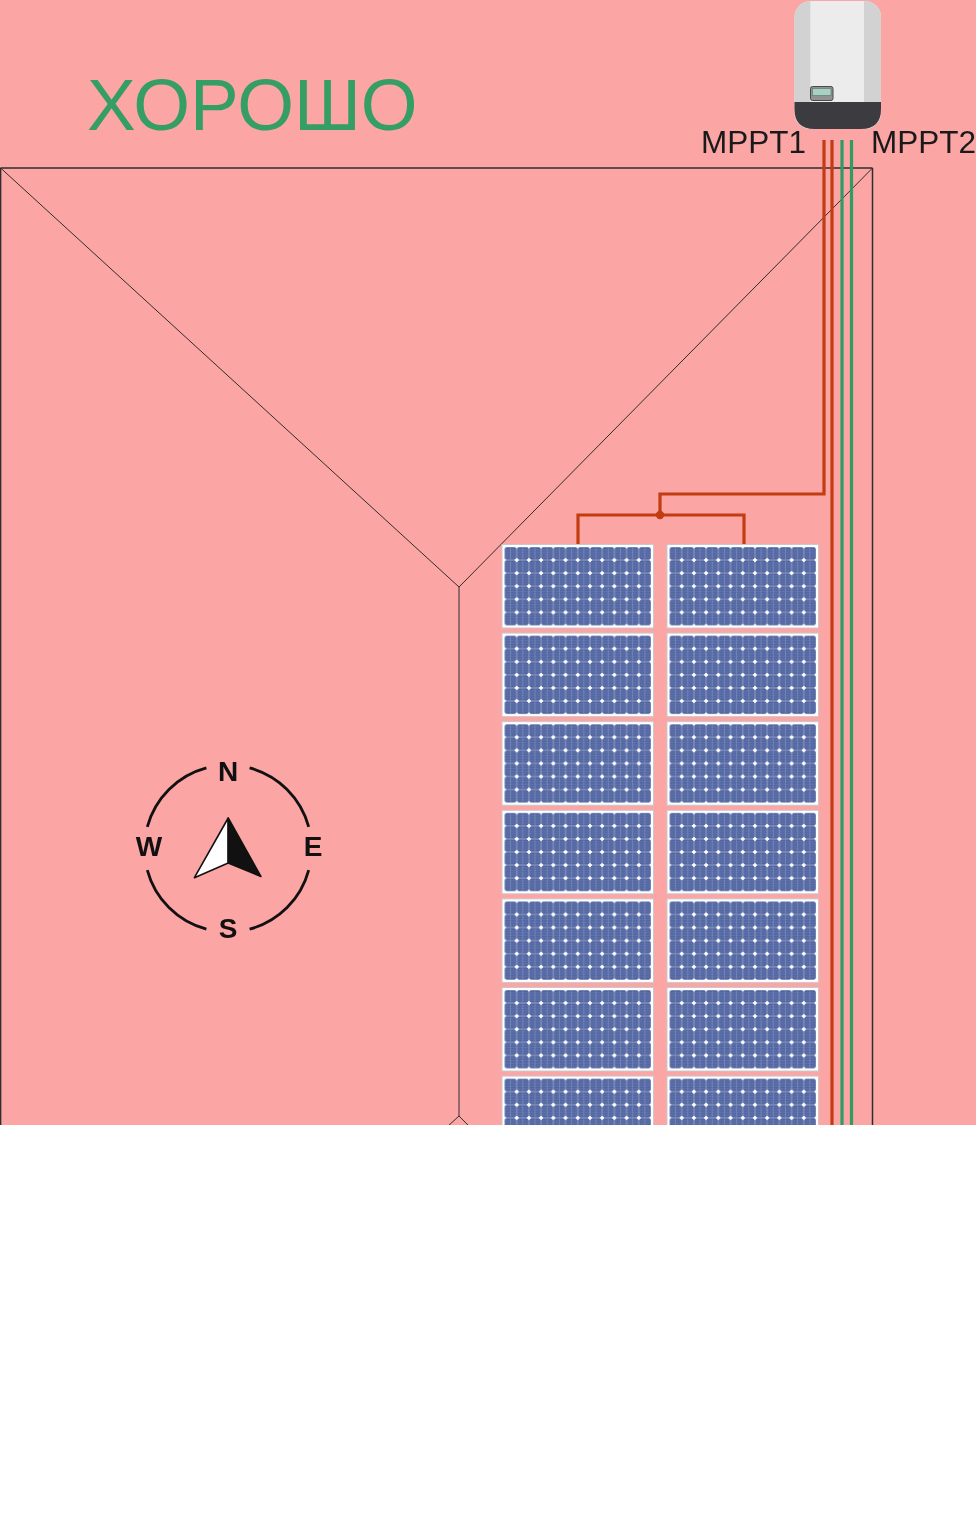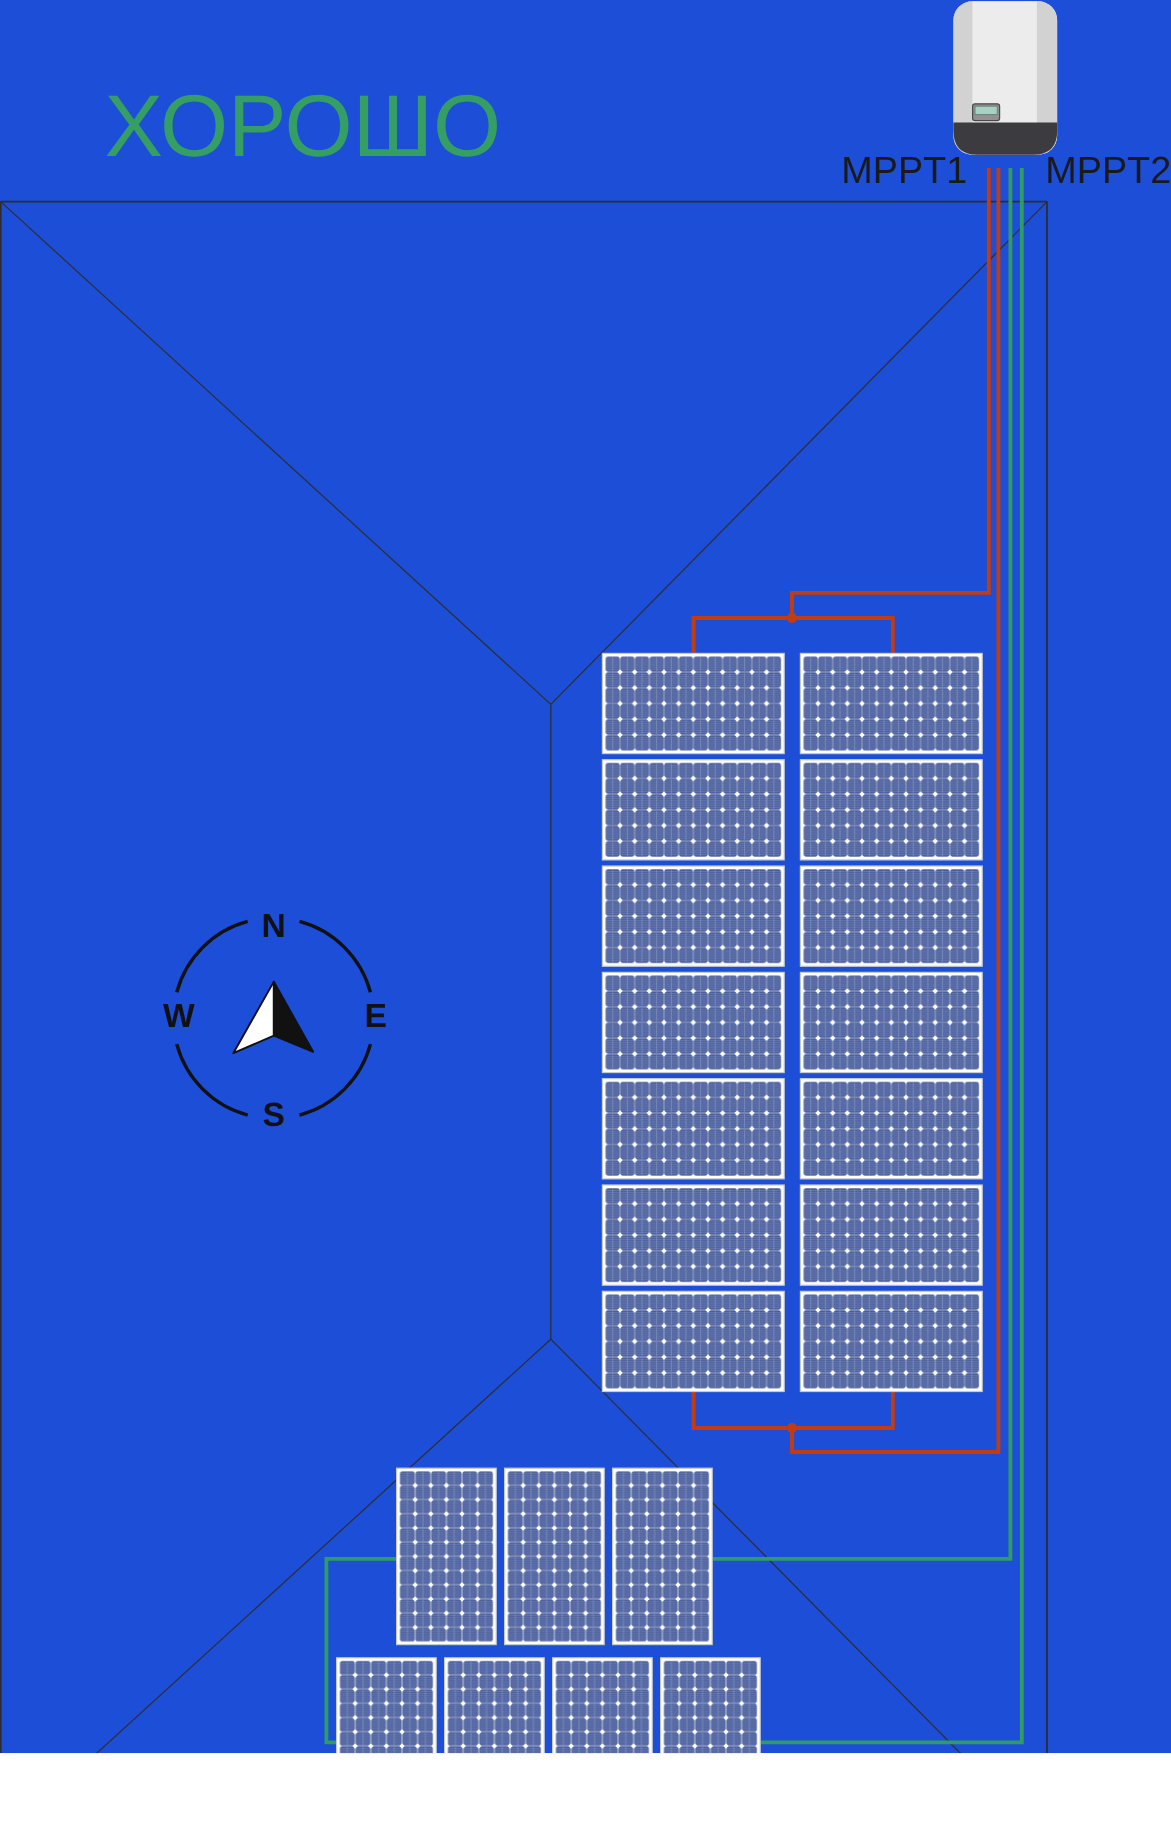--- a/index.html
+++ b/index.html
@@ -1,16 +1,16 @@
 <!DOCTYPE html>
 <html><head>
 <meta charset="utf-8">
 <style>
   html,body{margin:0;padding:0;background:#ffffff;}
-  #canvas{position:relative;width:976px;height:1461px;background:#1d4ed8;overflow:hidden;
+  #canvas{position:relative;width:976px;height:1125px;background:#fca5a5;overflow:hidden;
     font-family:"Liberation Sans", sans-serif;}
   svg{position:absolute;left:0;top:0;}
 </style>
 </head>
 <body>
 <div id="canvas">
 <svg width="976" height="1537" viewBox="0 0 976 1537" font-family="Liberation Sans, sans-serif">
 <defs>
 
   <pattern id="cl" patternUnits="userSpaceOnUse" x="3" y="3" width="12.2083" height="13.0833">

